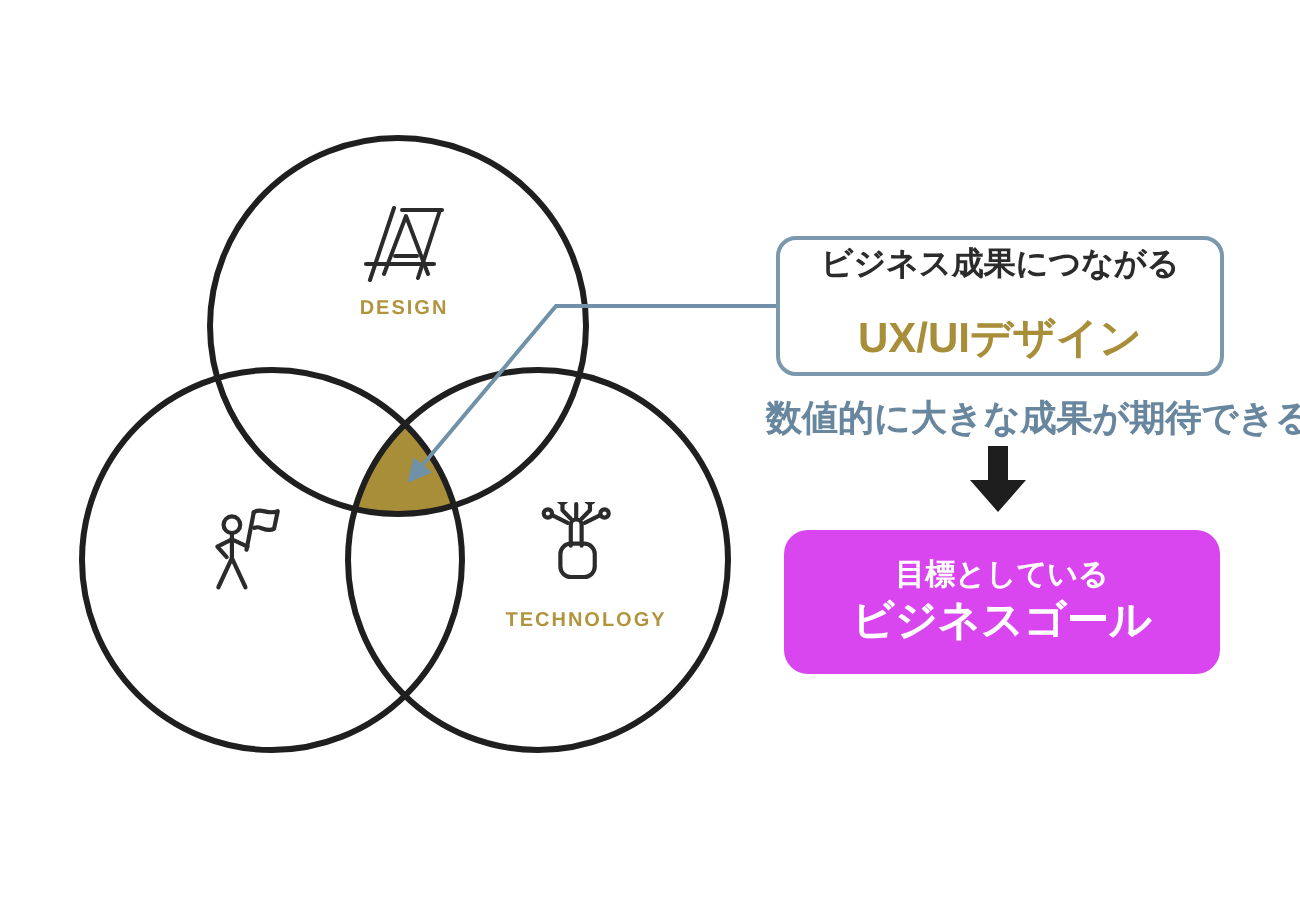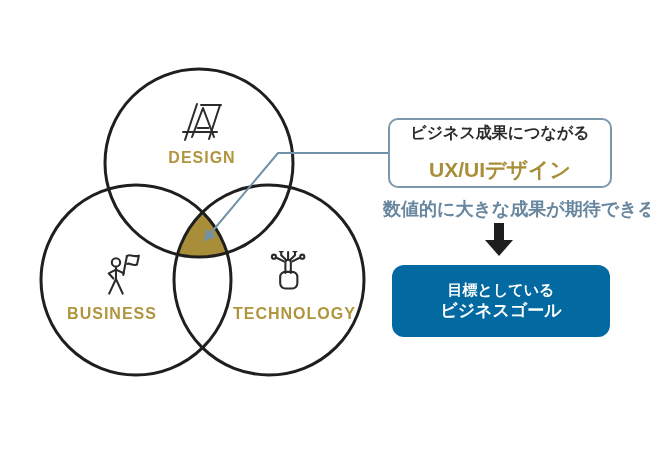--- a/index.html
+++ b/index.html
@@ -3,43 +3,43 @@
 <meta charset="utf-8">
 <style>
   html,body{margin:0;padding:0;background:#fff;}
   .canvas{
     position:relative;width:650px;height:454px;background:#ffffff;overflow:hidden;
     font-family:"Liberation Sans","DejaVu Sans",sans-serif;
   }
   .abs{position:absolute;}
   svg{display:block;}
   .venn-label{
-    position:absolute;text-align:center;font-weight:bold;font-size:16px;
+    position:absolute;text-align:center;font-weight:bold;font-size:10px;
     letter-spacing:1px;color:#b1953e;white-space:nowrap;
   }
   .callout{
     position:absolute;left:388px;top:118px;width:224px;height:70px;
     box-sizing:border-box;border:2px solid #7b98ad;border-radius:10px;background:#ffffff;
     display:flex;flex-direction:column;align-items:center;justify-content:center;
     line-height:1.25;
   }
   .callout .l1{font-size:16px;font-weight:bold;color:#2b2b2b;white-space:nowrap;}
   .callout .l2{font-size:21px;font-weight:bold;color:#a98e3a;white-space:nowrap;margin-top:14px;}
   .subtext{
     position:absolute;left:383px;top:197px;width:244px;text-align:center;
     font-size:18px;font-weight:bold;color:#68879f;white-space:nowrap;
   }
   .goalbox{
     position:absolute;left:392px;top:265px;width:218px;height:72px;
-    background:#0369a1;border-radius:12px;
+    background:#d946ef;border-radius:12px;
     display:flex;flex-direction:column;align-items:center;justify-content:center;
     line-height:1.3;
   }
   .goalbox .l1{font-size:15px;font-weight:bold;color:#ffffff;white-space:nowrap;}
-  .goalbox .l2{font-size:17px;font-weight:bold;color:#ffffff;white-space:nowrap;}
+  .goalbox .l2{font-size:21px;font-weight:bold;color:#ffffff;white-space:nowrap;}
   .icon-stroke{stroke:#2b2b2b;stroke-width:2;fill:none;stroke-linejoin:round;stroke-linecap:round;}
 </style>
 </head>
 <body>
 
 <div class="canvas">
 
   <svg class="abs" style="left:0;top:0;" width="650" height="454" viewBox="0 0 650 454">
     <defs>
       <clipPath id="clipD">
@@ -103,21 +103,20 @@
       <circle cx="6.7" cy="-25.5" r="2"></circle>
       <circle cx="-13.5" cy="-18.5" r="2"></circle>
       <circle cx="13.7" cy="-18.5" r="2"></circle>
       <circle cx="0.1" cy="-27" r="1.4" fill="#2b2b2b" stroke="none"></circle>
       <circle cx="-6.5" cy="-29.8" r="1" fill="#2b2b2b" stroke="none"></circle>
       <circle cx="6.7" cy="-29.8" r="1" fill="#2b2b2b" stroke="none"></circle>
     </g>
   </svg>
 
   <div class="venn-label" style="left:142px;top:149px;width:120px;">DESIGN</div>
-  <div class="venn-label" style="left:52px;top:305px;width:120px;">BUSINESS</div>
   <div class="venn-label" style="left:233px;top:305px;width:120px;">TECHNOLOGY</div>
 
   <div class="callout">
     <div class="l1">ビジネス成果につながる</div>
     <div class="l2">UX/UIデザイン</div>
   </div>
 
   <div class="subtext">数値的に大きな成果が期待できる</div>
 
   <svg class="abs" style="left:484px;top:222px;" width="30" height="36" viewBox="0 0 30 36">

